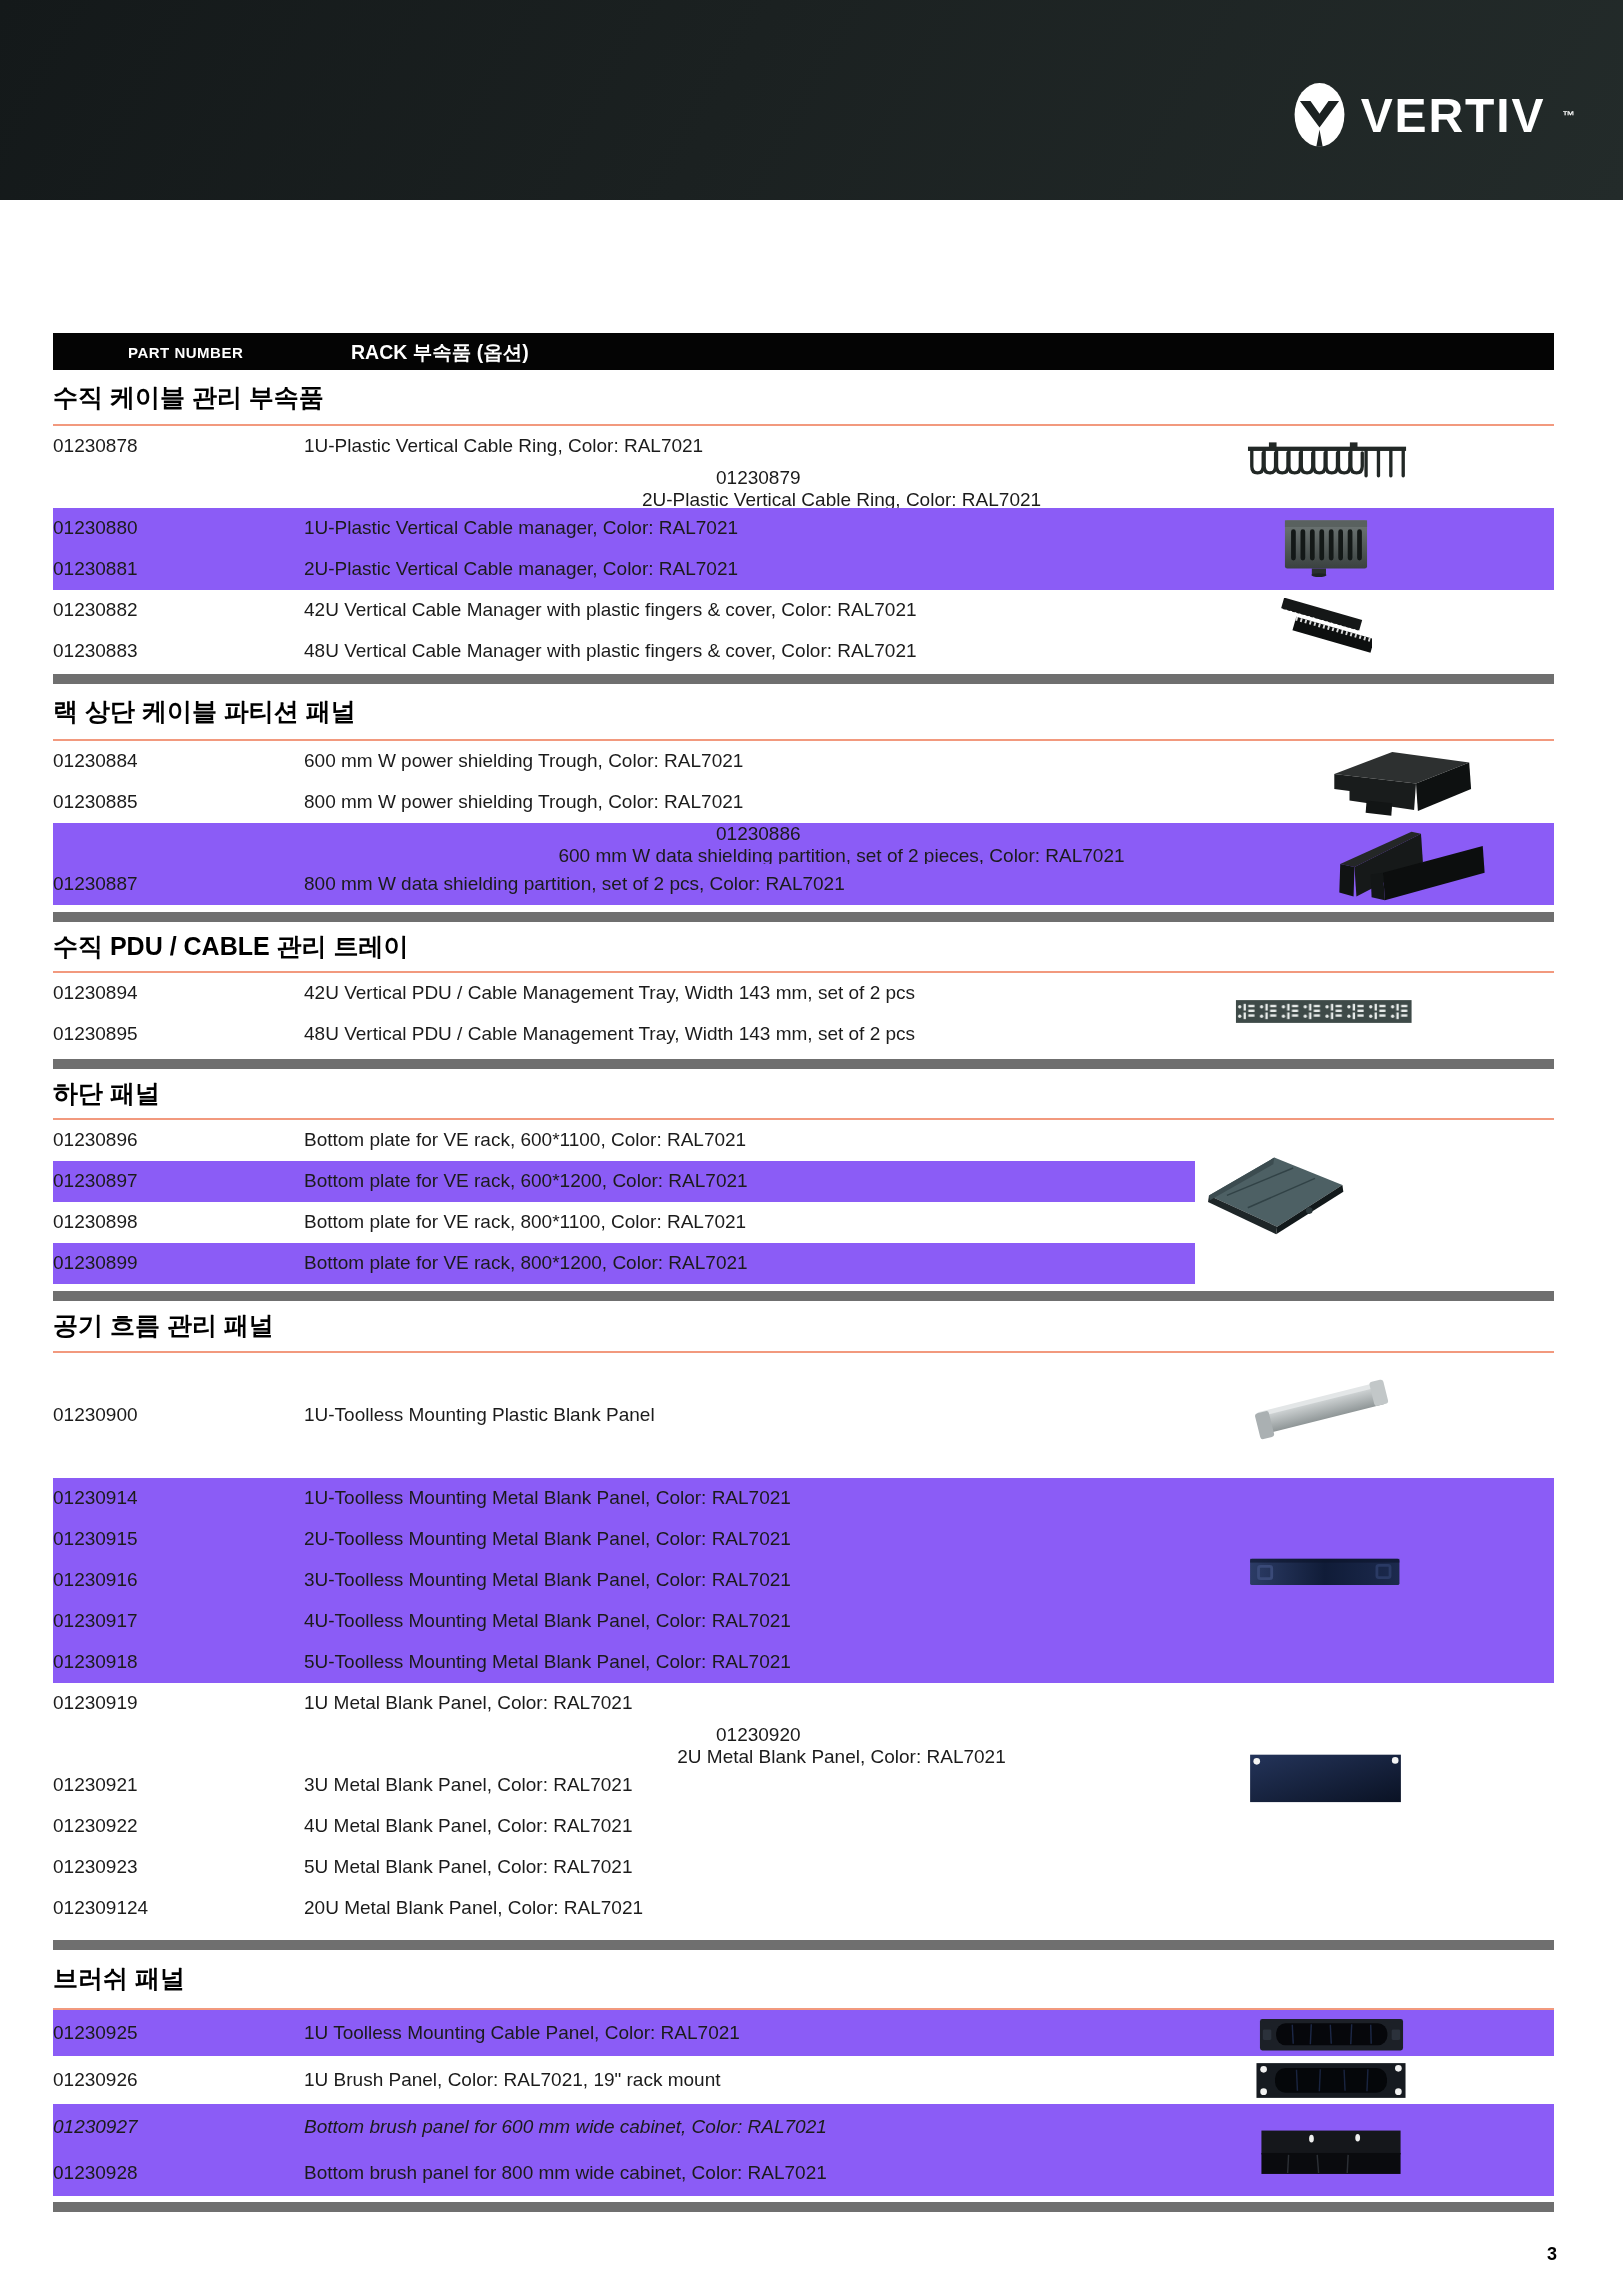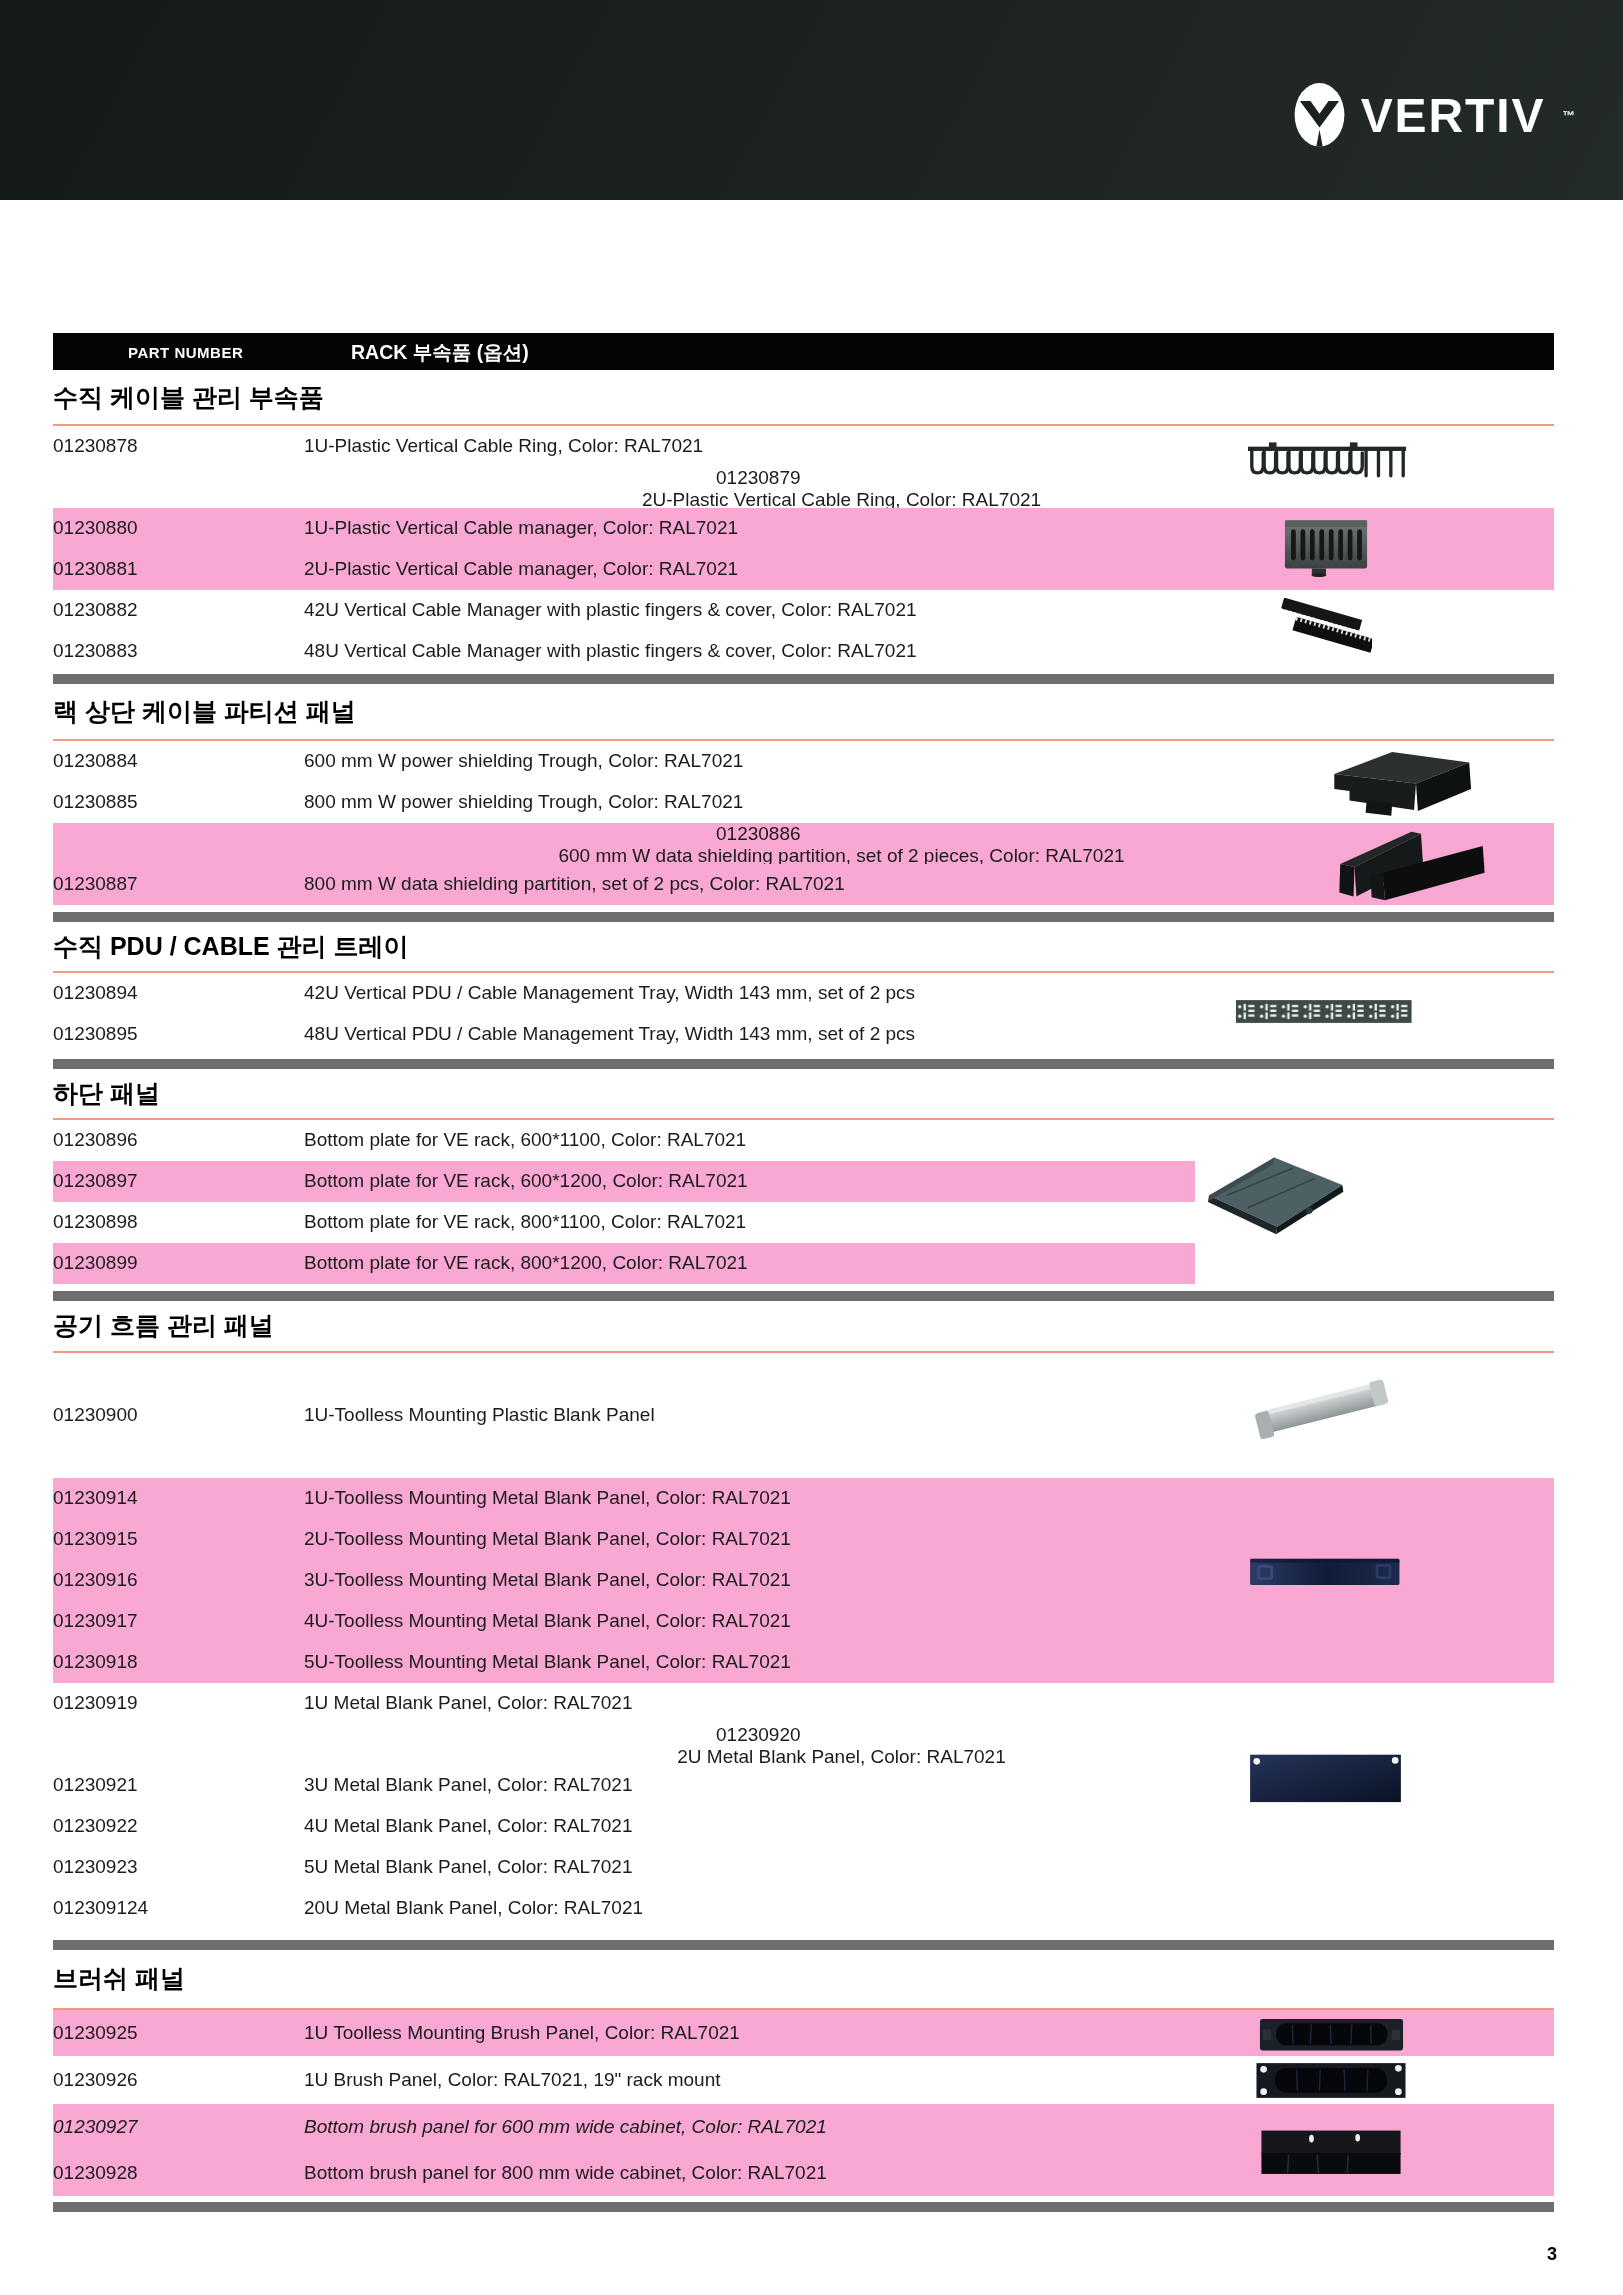--- a/index.html
+++ b/index.html
@@ -16,21 +16,21 @@
   .logo-word{color:#ffffff;font-weight:bold;font-size:48px;letter-spacing:1.9px;line-height:1;}
   .logo-tm{color:#ffffff;font-size:12.4px;font-weight:bold;vertical-align:super;margin-left:2.9px;}
   .content{position:absolute;left:53px;top:333px;width:1501px;}
   .bar{height:37px;background:#040404;position:relative;}
   .bar-c1{position:absolute;left:75px;top:50%;transform:translateY(-50%);color:#fff;font-size:15px;font-weight:bold;letter-spacing:0.5px;}
   .bar-c2{position:absolute;left:298px;top:50%;transform:translateY(-50%);color:#fff;font-size:19.5px;font-weight:bold;}
   .sec{position:relative;}
   .sec-title{font-size:25px;font-weight:bold;color:#000;display:flex;align-items:center;}
   .rule{height:1.9px;background:#f2997e;}
   .row{position:relative;display:flex;align-items:center;width:100%;}
-  .row.band{background:#f9a8d4;}
+  .row.band{background:#8b5cf6;}
   .part{width:175px;font-size:19px;color:#1b1b1b;white-space:nowrap;}
   .desc{margin-left:76px;font-size:19px;color:#1b1b1b;white-space:nowrap;}
   .divider{height:9.5px;background:#6f6f6f;}
   .img{position:absolute;}
   .img svg{display:block;width:100%;height:100%;}
   .pagenum{position:absolute;right:66px;top:2244px;font-size:18px;font-weight:bold;color:#000;}
 </style>
 </head>
 <body>
 
@@ -335,21 +335,21 @@
             <circle cx="310" cy="24" r="7" fill="#f4f4f4"></circle>
           </svg>
         </div>
       </div>
       <div class="divider"></div>
       <div class="sec">
         <div class="sec-title" style="height: 58px;">브러쉬 패널</div>
         <div class="rule"></div>
         <div class="row band" style="height: 46px;">
           <div class="part">01230925</div>
-          <div class="desc">1U Toolless Mounting Brush Panel, Color: RAL7021</div>
+          <div class="desc">1U Toolless Mounting Cable Panel, Color: RAL7021</div>
         </div>
         <div class="row" style="height: 48px;">
           <div class="part">01230926</div>
           <div class="desc">1U Brush Panel, Color: RAL7021, 19" rack mount</div>
         </div>
         <div class="row band" style="height: 46px; font-style: italic;">
           <div class="part">01230927</div>
           <div class="desc">Bottom brush panel for 600 mm wide cabinet, Color: RAL7021</div>
         </div>
         <div class="row band" style="height: 46px;">

